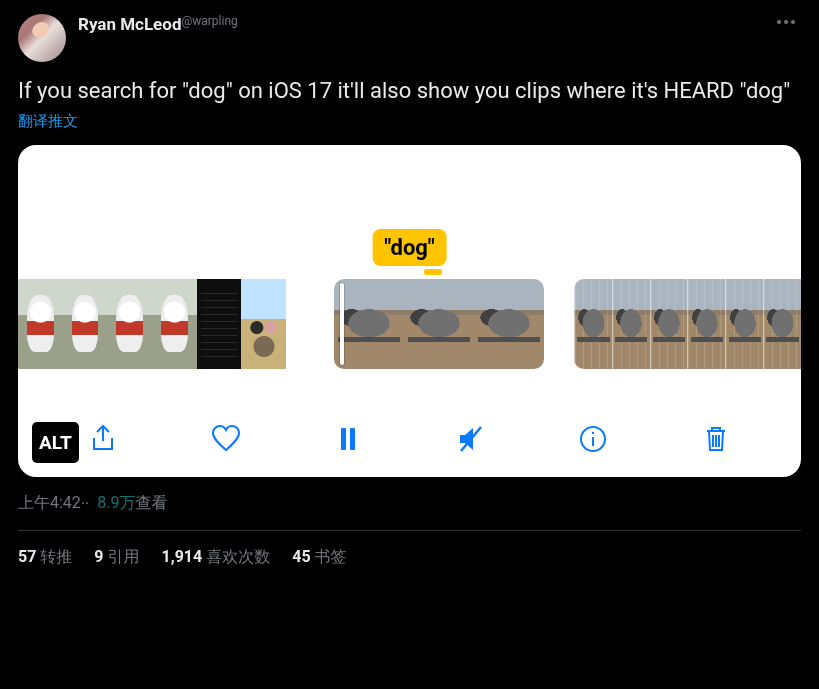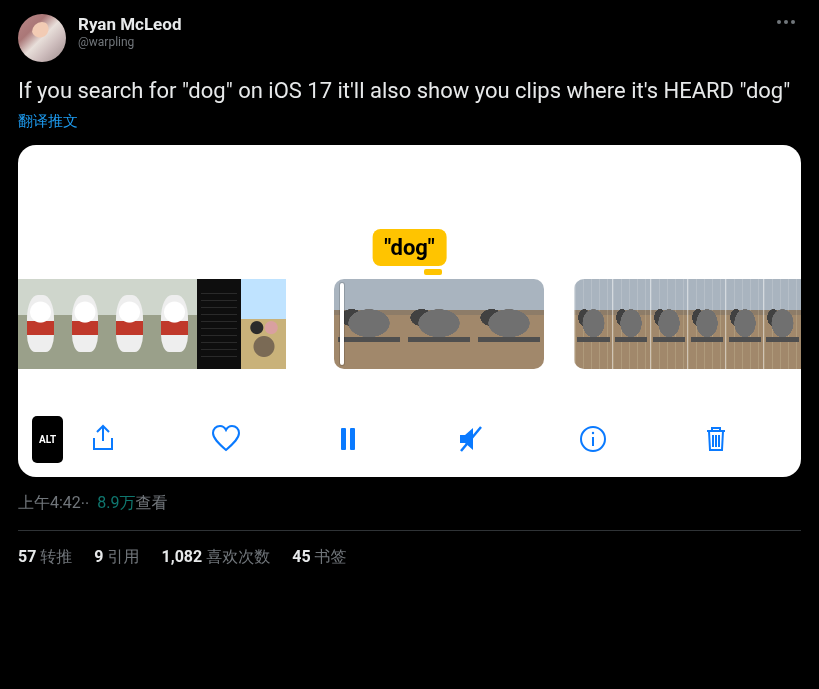--- a/index.html
+++ b/index.html
@@ -30,21 +30,21 @@
     overflow: hidden;
   }
   .avatar::after{
     content:"";
     position:absolute;
     left:14px; top:8px;
     width:20px; height:20px;
     background: radial-gradient(circle at 40% 35%, #f2cbb4 0 8px, rgba(0,0,0,0) 9px);
     border-radius:50%;
   }
-  .name-block { display: flex; flex-direction: column; line-height: 1.25; }
+  .name-block { display: flex; flex-direction: row; line-height: 1.25; }
   .display-name { font-weight: 700; font-size: 17px; color: #e7e9ea; }
   .handle { color: #71767b; font-size: 12px; }
   .more {
     position: absolute;
     right: 0; top: 0;
     color: #71767b;
     display: flex;
     gap: 3px;
     padding: 6px;
     cursor: pointer;
@@ -187,23 +187,23 @@
   .tool-btn svg { width: 32px; height: 32px; stroke: #0a7aff; fill: none; stroke-width: 2; }
   .tool-btn.pause svg rect { fill: #0a7aff; stroke: none; }
   .tool-btn.mute svg { fill: #0a7aff; stroke: #0a7aff; }
 
   .alt-badge {
     position: absolute;
     left: 14px;
     bottom: 14px;
     background: #000;
     color: #fff;
-    font-size: 10px;
+    font-size: 19px;
     font-weight: 700;
-    padding: 18px 7px;
+    padding: 9px 7px;
     border-radius: 5px;
   }
 
   .meta-line {
     margin-top: 16px;
     color: #71767b;
     font-size: 16px;
     display: flex;
     align-items: center;
     gap: 0;
@@ -329,20 +329,20 @@
   <div class="divider"></div>
 
   <div class="stats">
     <span class="stat-item">
       <span class="num">57</span><span>转推</span>
     </span>
     <span class="stat-item">
       <span class="num">9</span><span>引用</span>
     </span>
     <span class="stat-item">
-      <span class="num">1,082</span><span>喜欢次数</span>
+      <span class="num">1,914</span><span>喜欢次数</span>
     </span>
     <span class="stat-item">
       <span class="num">45</span><span>书签</span>
     </span>
   </div>
 
 </div>
 
 </body></html>

